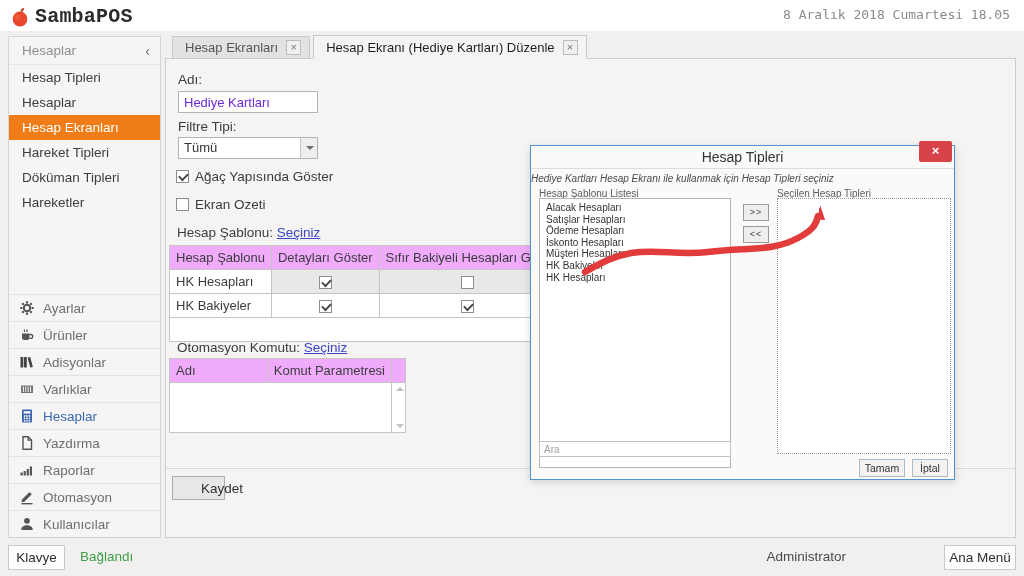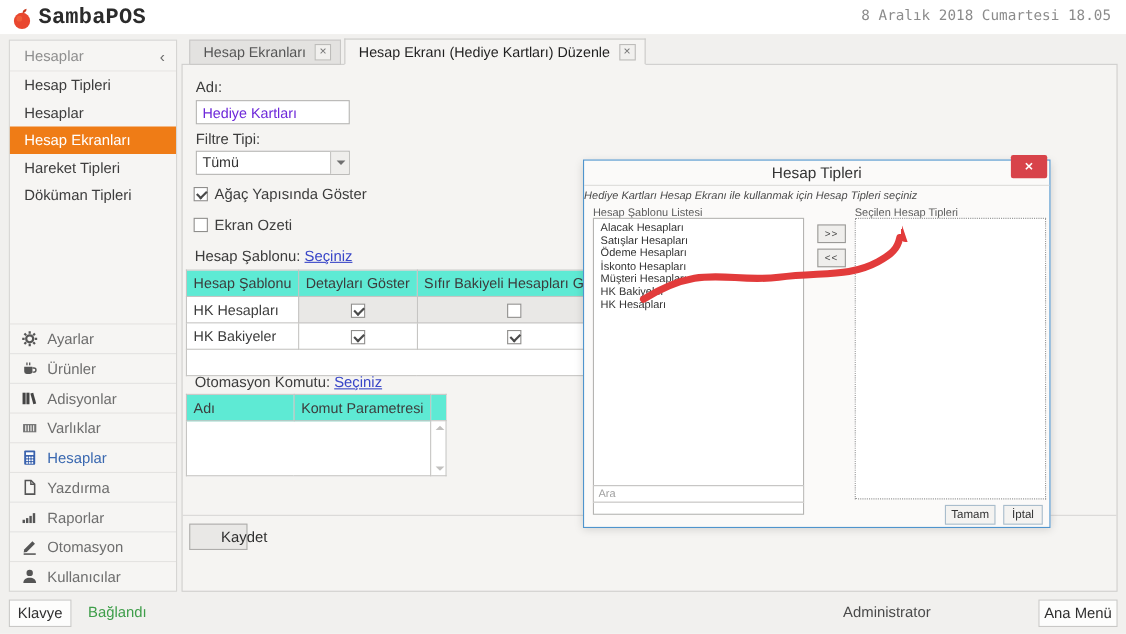--- a/index.html
+++ b/index.html
@@ -39,21 +39,21 @@
   .selectbox .drop { position:absolute; right:0; top:0; width:17px; height:100%; background:#efeeec; border-left:1px solid #c5c4c2; }
   .selectbox .drop::after { content:""; position:absolute; left:5px; top:8px; border:4px solid transparent; border-top-color:#6f6f6f; }
   .cbrow { position:absolute; display:flex; align-items:center; gap:6px; font-size:13.5px; color:#3c3c3c; }
   .cb { width:13px; height:13px; background:#fff; border:1px solid #8f8e8c; position:relative; }
   .cb.checked::after { content:""; position:absolute; left:2px; top:2px; width:7px; height:4px; border-left:2px solid #4a4a4a; border-bottom:2px solid #4a4a4a; transform:rotate(-45deg); }
   .linkrow { position:absolute; font-size:13.5px; color:#3c3c3c; }
   .linkrow a { color:#3946c8; text-decoration:underline; cursor:pointer; }
 
   table.grid { position:absolute; border-collapse:collapse; background:#fff; font-size:13px; color:#3c3c3c; }
   table.grid th, table.grid td { border:1px solid #c6c5c3; padding:0 6px; height:24px; font-weight:normal; text-align:left; white-space:nowrap; }
-  table.grid th { background:#5eead4; }
+  table.grid th { background:#f0abfc; }
   table.grid td.c { text-align:center; }
   table.grid td.sel { background:#e9e8e6; }
   .filler-row td { height:29px; }
   .scrollcol { position:relative; width:17px; padding:0 !important; }
   .scr-up, .scr-dn { position:absolute; left:4px; width:0; height:0; border:4px solid transparent; }
   .scr-up { top:4px; border-bottom-color:#c2c1bf; border-top-width:0; }
   .scr-dn { bottom:4px; border-top-color:#c2c1bf; border-bottom-width:0; }
 
   .divider { position:absolute; left:0; width:100%; border-top:1px solid #d9d8d6; }
   .btn { background:#e9e8e6; border:1px solid #aeadab; font-size:13.5px; color:#2f2f2f; text-align:center; cursor:pointer; font-family:"Liberation Sans", sans-serif; }
@@ -98,20 +98,21 @@
 <aside class="sidebar">
   <div class="side-header">
     <span>Hesaplar</span>
     <span class="collapse">‹</span>
   </div>
   <div class="side-item">Hesap Tipleri</div>
   <div class="side-item">Hesaplar</div>
   <div class="side-item active">Hesap Ekranları</div>
   <div class="side-item">Hareket Tipleri</div>
   <div class="side-item">Döküman Tipleri</div>
+  <div class="side-item">Hareketler</div>
 
   <div class="modules">
     <div class="module">
       <svg width="16" height="16" viewBox="0 0 16 16">
           <g stroke="#555" stroke-width="2">
             <circle cx="8" cy="8" r="3.2" fill="none"></circle>
             <path d="M8 1.2v2.2M8 12.6v2.2M1.2 8h2.2M12.6 8h2.2M3.2 3.2l1.6 1.6M11.2 11.2l1.6 1.6M3.2 12.8l1.6-1.6M11.2 4.8l1.6-1.6"></path>
           </g>
         </svg>
       <span>Ayarlar</span>

